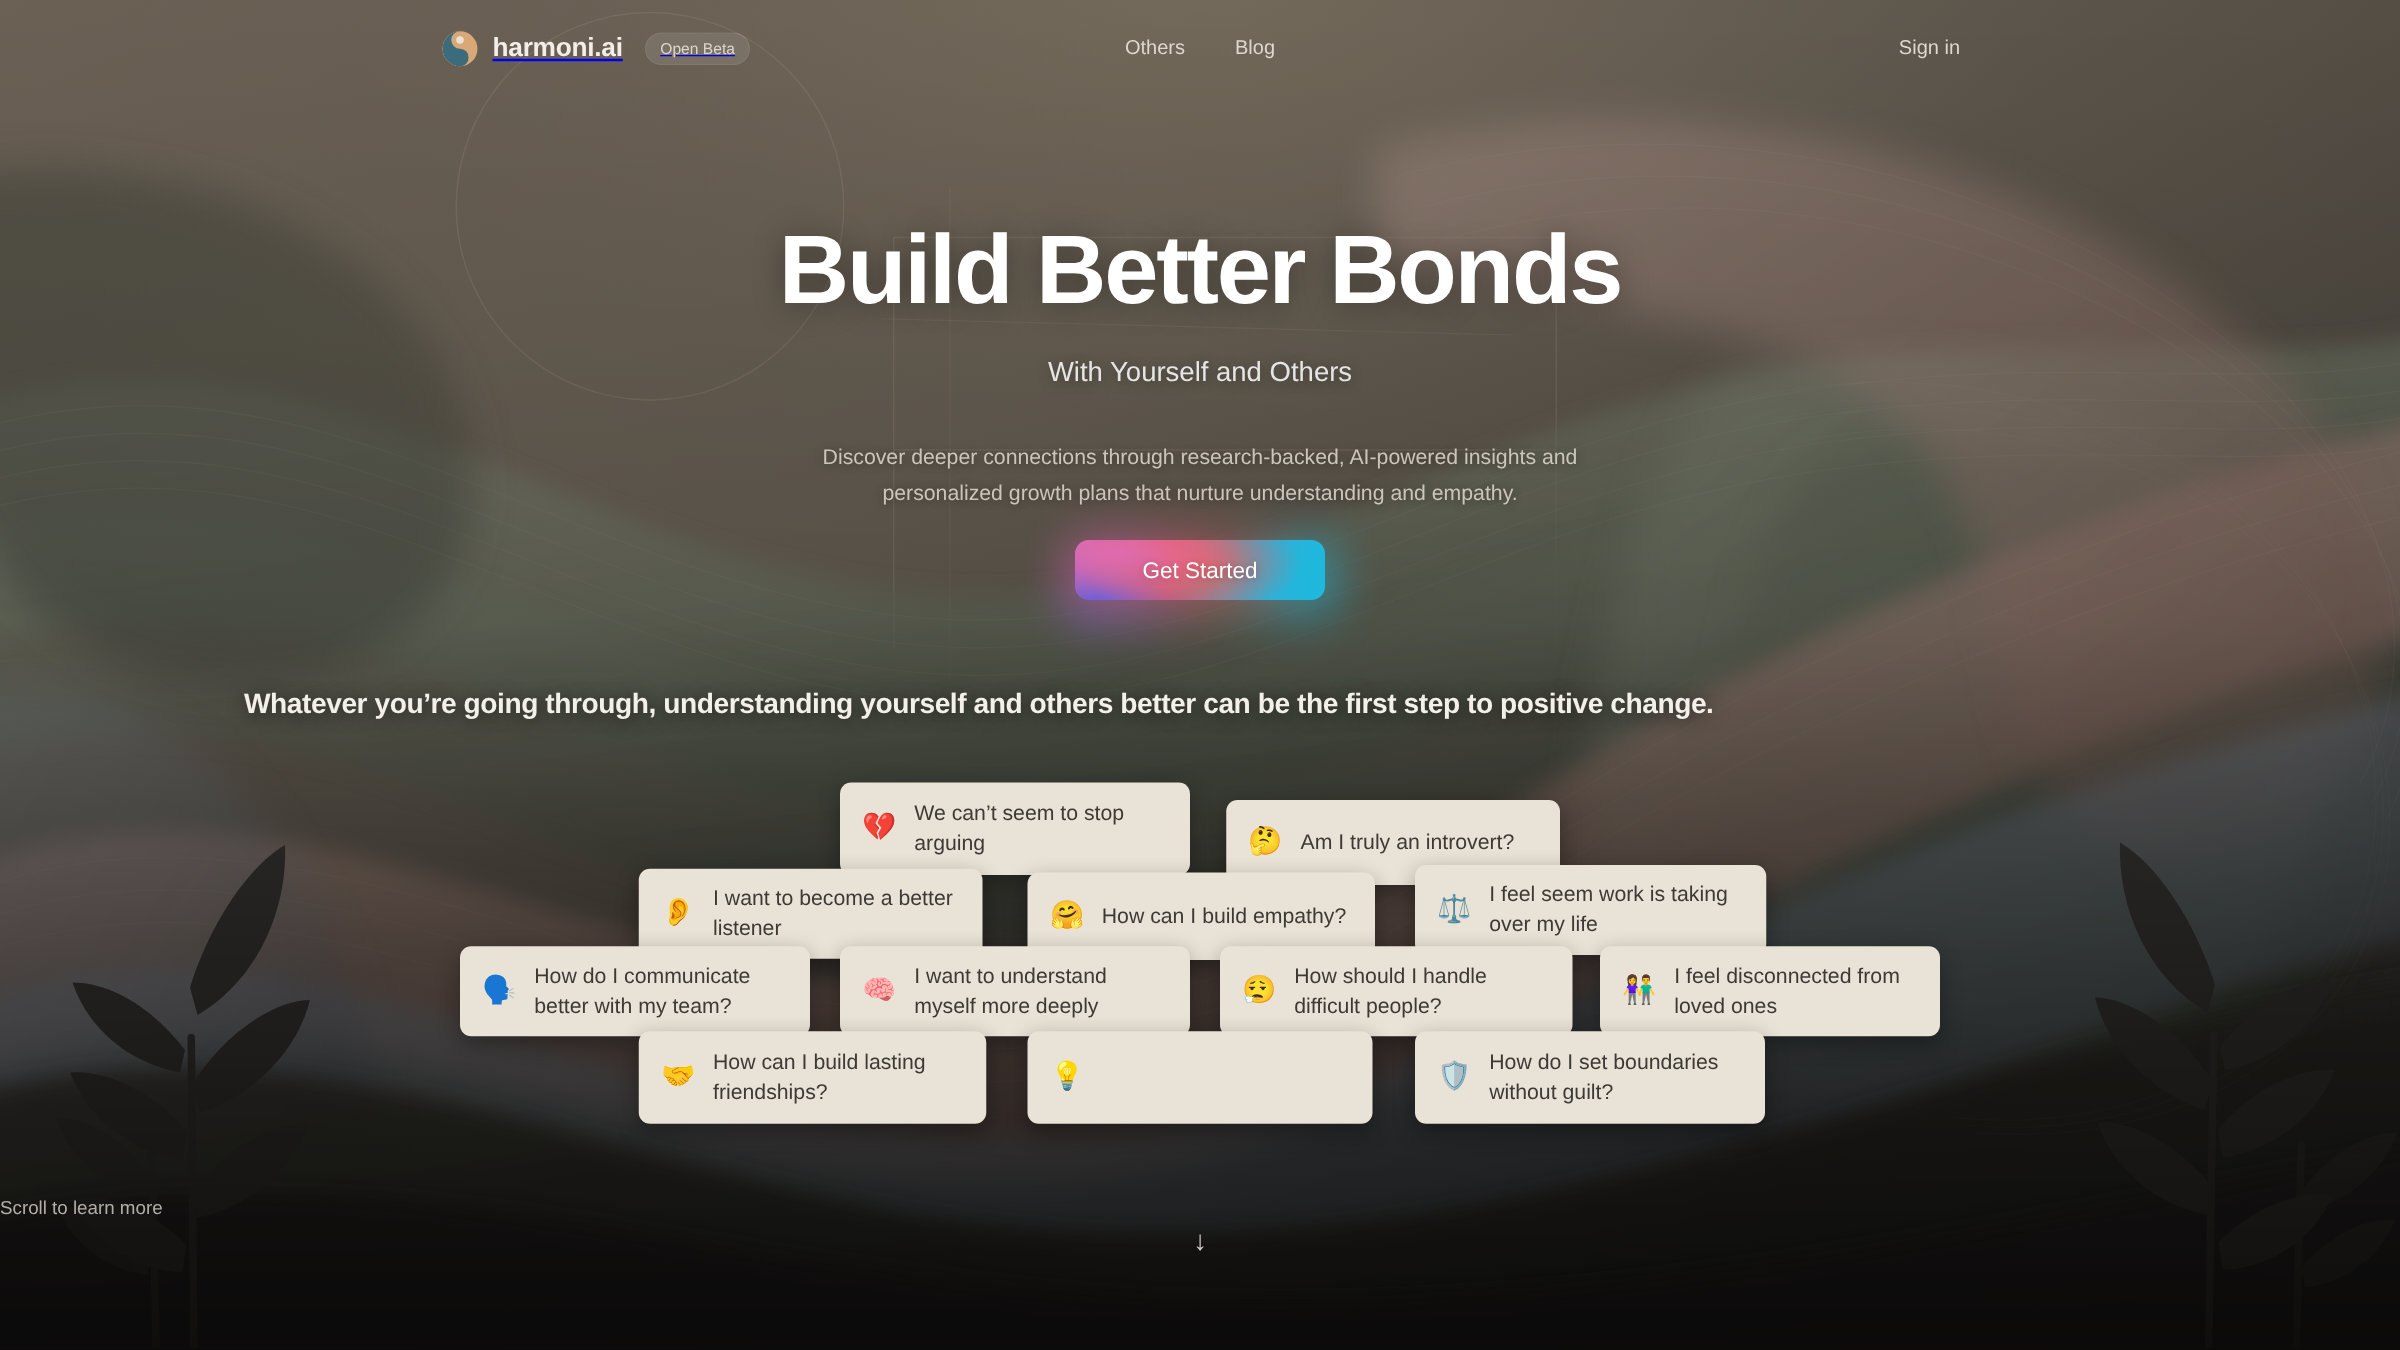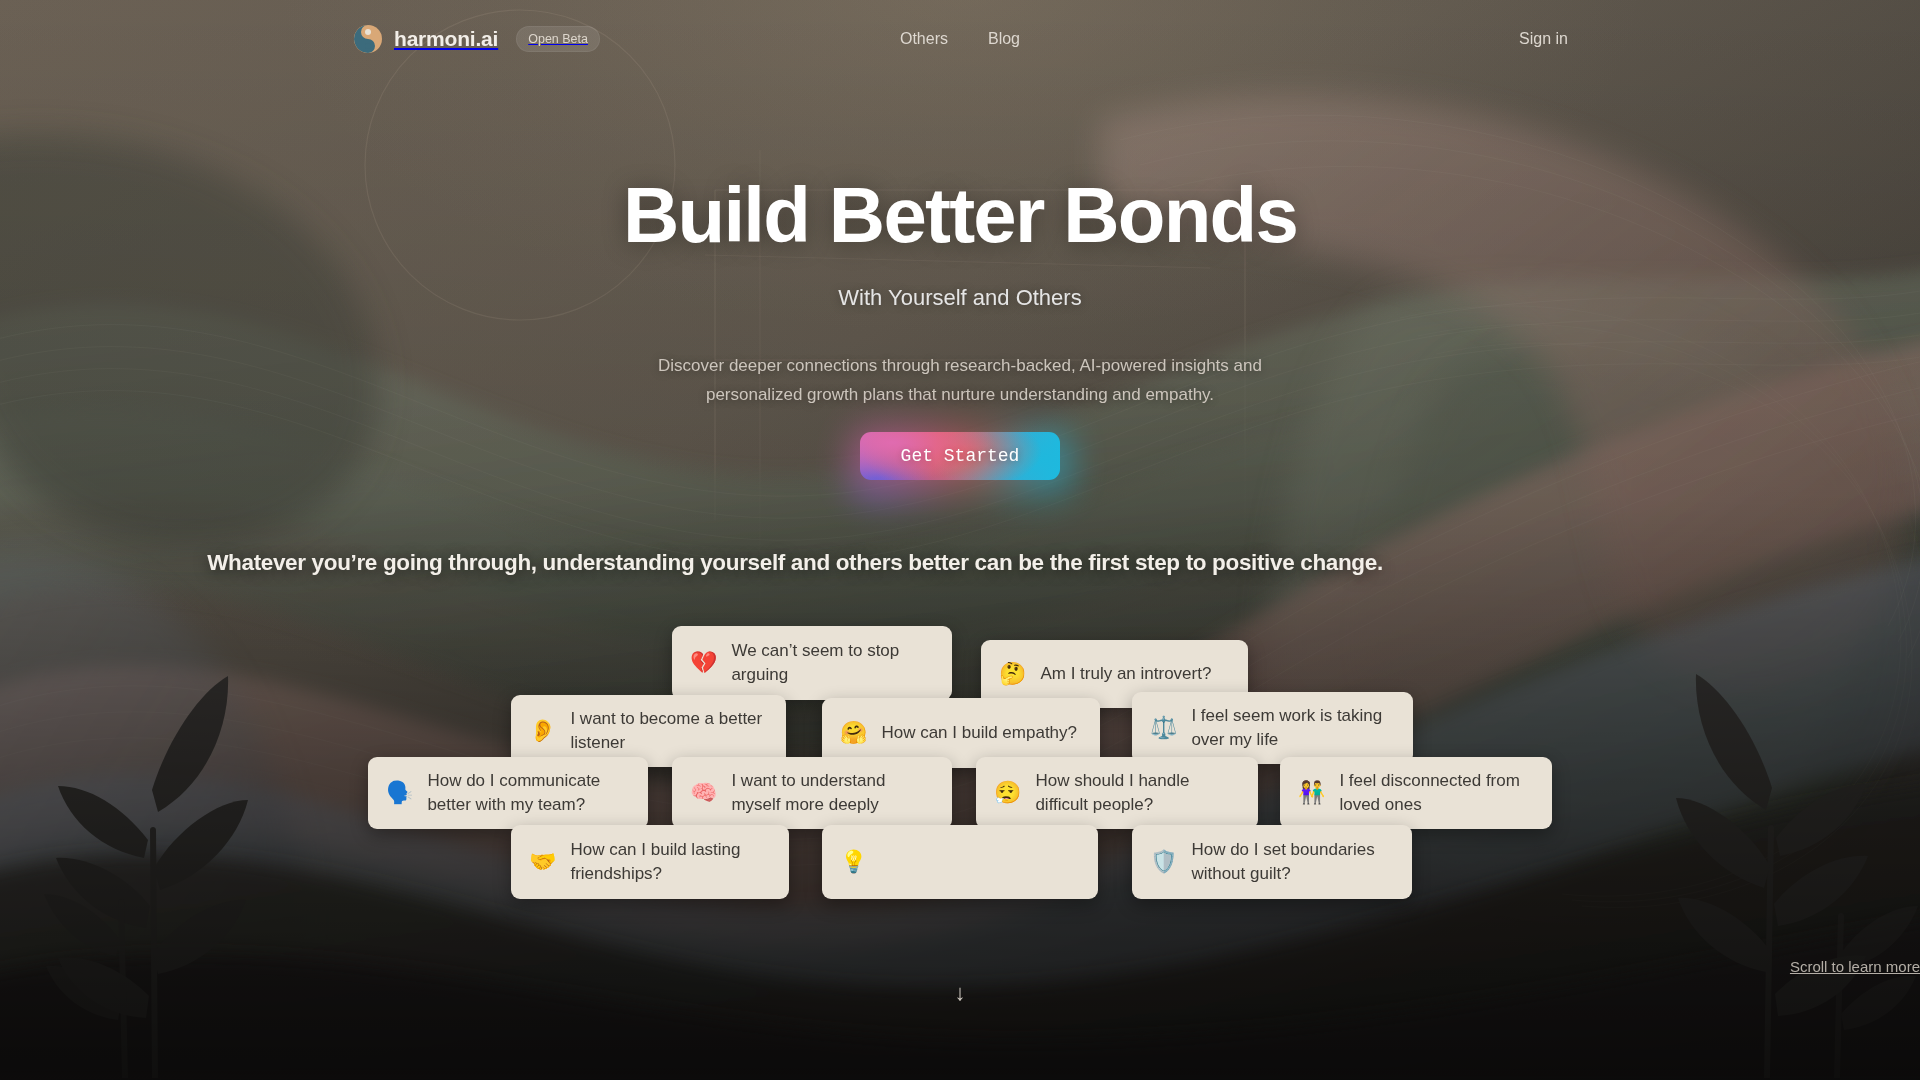--- a/index.html
+++ b/index.html
@@ -106,34 +106,34 @@
     border-radius:26px; filter:blur(16px); opacity:.62;
     background:
       radial-gradient(60% 85% at 18% 40%, #d25fa8 0%, rgba(210,95,168,0) 72%),
       radial-gradient(62% 85% at 47% 45%, #e2564f 0%, rgba(226,86,79,0) 72%),
       radial-gradient(60% 90% at 86% 52%, #1fb6d8 0%, rgba(31,182,216,0) 74%),
       radial-gradient(58% 80% at 12% 92%, #6a5bd0 0%, rgba(106,91,208,0) 75%);
   }
   .cta-btn{
     position:absolute; left:0; top:0; width:200px; height:48px;
     border:none; border-radius:11px; cursor:pointer;
-    color:#fff; font-size:18px; font-family:Liberation Mono, monospace; font-weight:400;
+    color:#fff; font-size:18px; font-family:Liberation Sans, sans-serif; font-weight:400;
     overflow:hidden;
     background:
       radial-gradient(78% 120% at 16% 22%, #e06bb0 0%, rgba(224,107,176,0) 66%),
       radial-gradient(70% 130% at 46% 42%, #e8605a 0%, rgba(232,96,90,0) 64%),
       radial-gradient(80% 130% at 92% 56%, #1fb8dd 0%, rgba(31,184,221,0) 70%),
       radial-gradient(72% 120% at 8% 96%, #6f5fd6 0%, rgba(111,95,214,0) 72%),
       linear-gradient(100deg,#c96bb4 0%,#e0625c 38%,#3ea7cf 78%,#19bde2 100%);
     text-shadow:0 1px 6px rgba(0,0,0,.22);
   }
 
   
   .tagline{
-    position:absolute; top:550px; left:16px; width:1558px; text-align:center;
+    position:absolute; top:550px; left:4px; width:1558px; text-align:center;
     color:#f3efe9; font-size:22.5px; font-weight:700; letter-spacing:-.35px;
     text-shadow:0 2px 14px rgba(0,0,0,.55);
   }
 
   
   .cards{ position:absolute; top:0; left:0; width:1920px; height:1080px; }
   .card{
     position:absolute;
     background:#e9e2d6;
     border-radius:9px;
@@ -145,22 +145,22 @@
   .card .emo{
     font-size:22px; line-height:1; flex:none;
     font-family:"DejaVu Sans", sans-serif;
   }
   .card .txt{
     color:#3d3a36; font-size:17px; line-height:1.42;
   }
 
   
   .scroll-hint{
-    position:absolute; top:958px; left:0; width:1920px; text-align:right;
-    color:#b4aea6; font-size:15px;text-decoration:underline;
+    position:absolute; top:958px; left:0; width:1920px; text-align:left;
+    color:#b4aea6; font-size:15px;
   }
   .scroll-arrow{
     position:absolute; top:982px; left:0; width:1920px; text-align:center;
     color:#cfc9c1; font-size:22px; line-height:1;
   }
 </style>
 </head>
 <body>
 
 <svg id="bg-art" viewBox="0 0 1920 1080" preserveAspectRatio="none">

